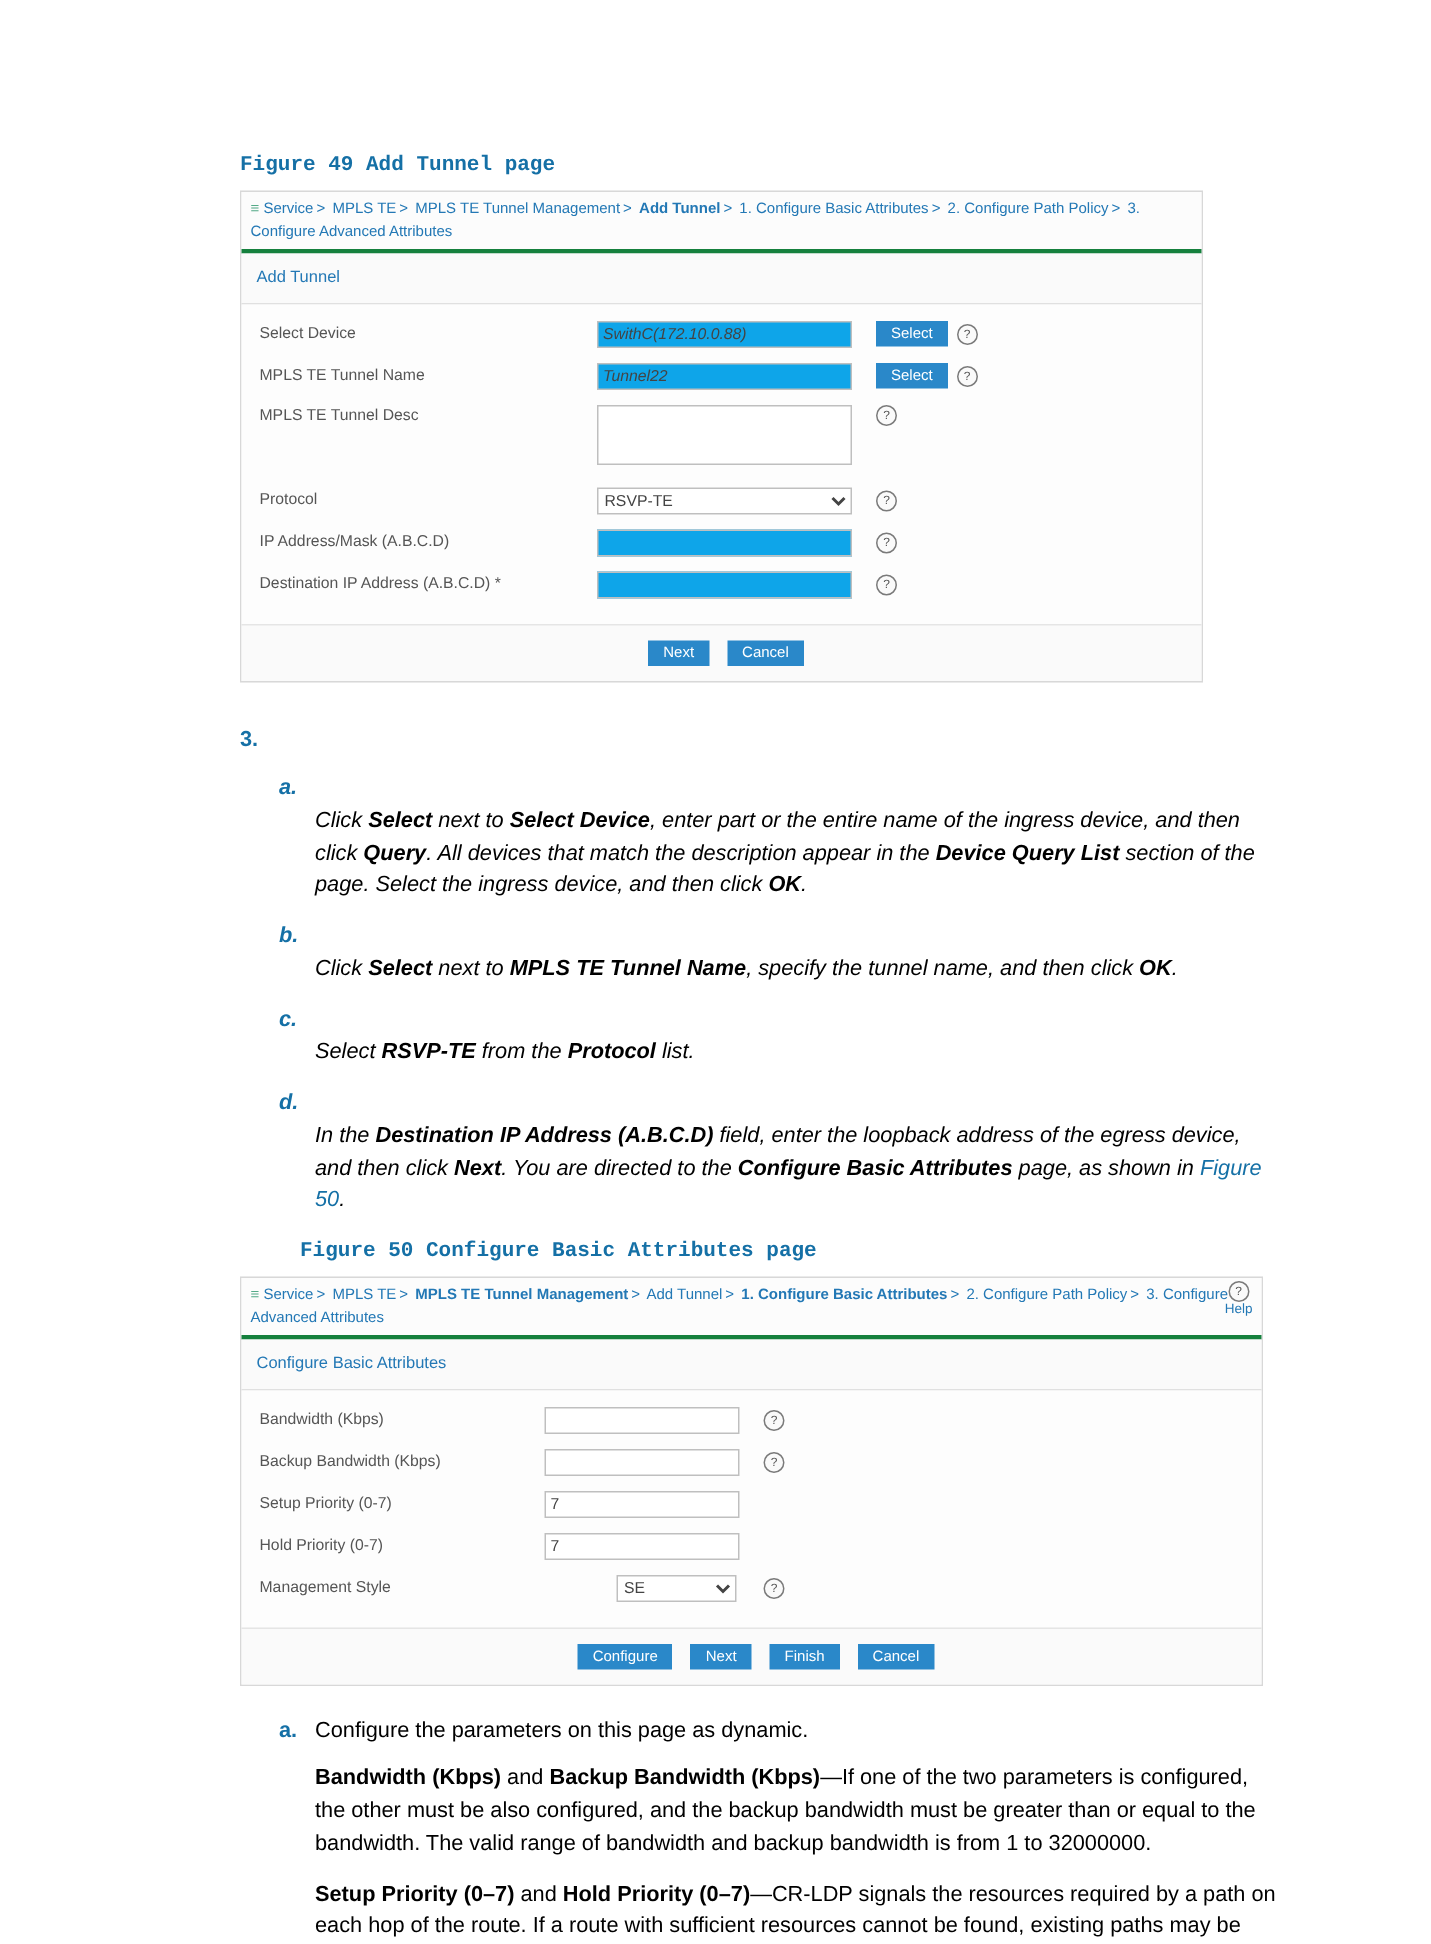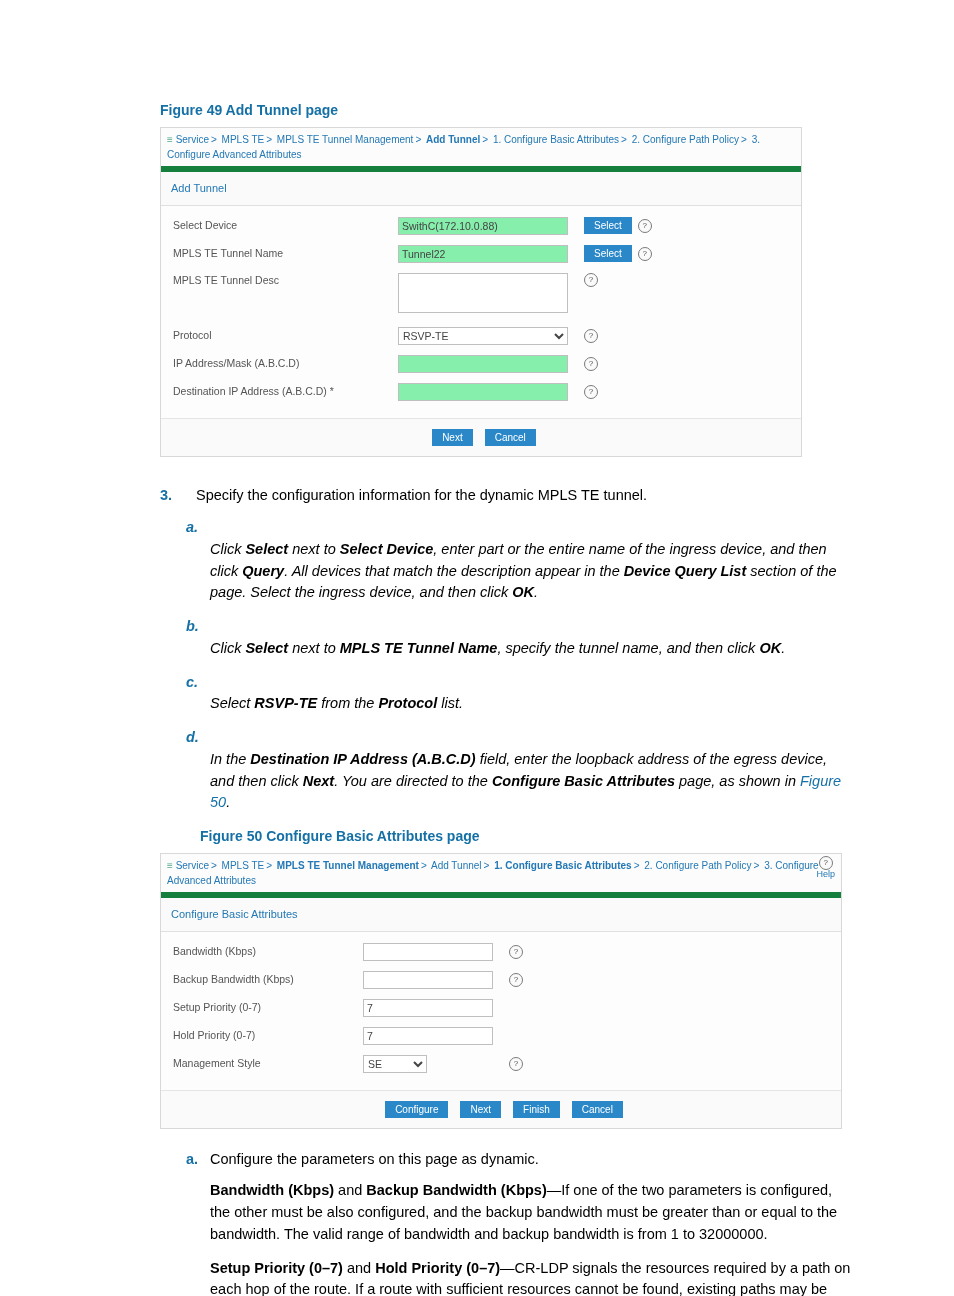--- a/index.html
+++ b/index.html
@@ -11,36 +11,37 @@
     font-size:14.5px;
   }
   .page{
     padding:100px 100px 40px 160px;
   }
   .fig-caption{
     color:#1570a6;
     font-weight:bold;
     font-size:14px;
     margin-bottom:6px;
+    font-family:Liberation Mono, monospace;
   }
   
   .shot1{
     width:640px;
     border:1px solid #d8d8d8;
     font-family:Tahoma,Arial,sans-serif;
     font-size:10.5px;
     color:#333;
     background:#fafafa;
   }
   .crumb{
     padding:4px 6px;
     font-size:10px;
     color:#2378b5;
     background:#fcfcfc;
-    border-bottom:6px solid #15803d;
+    border-bottom:3px solid #15803d;
   }
   .crumb .sep{color:#2378b5;margin:0 2px;}
   .crumb .bld{font-weight:bold;color:#2378b5;}
   .panel-title{
     color:#2378b5;
     font-size:11px;
     padding:8px 10px;
     background:#fafafa;
     border-bottom:1px solid #e0e0e0;
   }
@@ -54,22 +55,23 @@
   }
   .frow .lbl{width:225px;flex:0 0 225px;}
   .frow .fld{width:180px;flex:0 0 180px;}
   .txtbox{
     width:170px;
     height:18px;
     border:1px solid #bfbfbf;
     font-size:10.5px;
     padding:1px 3px;
     box-sizing:border-box;
-    background:#86efac;
+    background:#0ea5e9;
     color:#444;
+    font-style:italic;
   }
   .txtarea{
     width:170px;height:40px;resize:none;
     border:1px solid #bfbfbf;font-size:10.5px;padding:2px 3px;
     box-sizing:border-box;background:#fff;
   }
   .sel{
     width:170px;height:18px;
     border:1px solid #bfbfbf;font-size:10.5px;
     box-sizing:border-box;background:#fff;color:#444;
@@ -114,22 +116,22 @@
     color:#2378b5;font-size:9px;text-align:center;line-height:1;
   }
   .frow2 .lbl{width:190px;flex:0 0 190px;}
   .frow2 .fld{width:140px;flex:0 0 140px;}
   .txtbox-s{
     width:130px;height:18px;
     border:1px solid #bfbfbf;font-size:10.5px;padding:1px 3px;
     box-sizing:border-box;background:#fff;color:#444;
   }
   .sel-s{
-    width:64px;height:18px;border:1px solid #bfbfbf;
-    font-size:10.5px;box-sizing:border-box;background:#fff;color:#444;
+    width:80px;height:18px;border:1px solid #bfbfbf;
+    font-size:10.5px;box-sizing:border-box;background:#fff;color:#444;margin-left:48px;
   }
   
   .body-block{margin-top:28px;}
   ol.main-ol{list-style:none;padding:0;margin:0;counter-reset:m 2;}
   ol.main-ol > li::before{
     counter-increment:m;
     content:counter(m)".";
     font-weight:bold;color:#1570a6;
     display:inline-block;width:32px;
   }
@@ -216,21 +218,20 @@
 
     <div class="btn-row">
       <button class="bluebtn">Next</button>
       <button class="bluebtn">Cancel</button>
     </div>
   </div>
 
   <div class="body-block">
     <ol class="main-ol">
       <li>
-        <span>Specify the configuration information for the dynamic MPLS TE tunnel.</span>
         <ol class="sub">
           <li>
               <p>
             <span>Click </span><span class="b">Select</span><span> next to </span><span class="b">Select Device</span><span>, enter part or the entire name of the ingress device, and then click </span><span class="b">Query</span><span>. All devices that match the description appear in the </span><span class="b">Device Query List</span><span> section of the page. Select the ingress device, and then click </span><span class="b">OK</span><span>.</span>
           </p>
             </li>
           <li>
               <p>
             <span>Click </span><span class="b">Select</span><span> next to </span><span class="b">MPLS TE Tunnel Name</span><span>, specify the tunnel name, and then click </span><span class="b">OK</span><span>.</span>
           </p>

